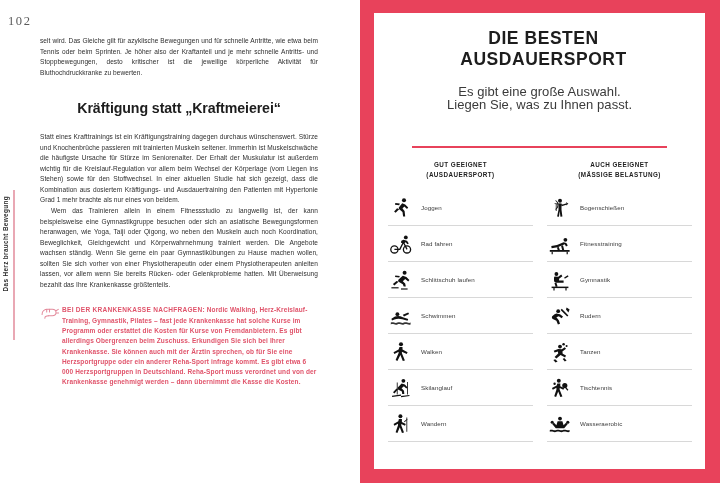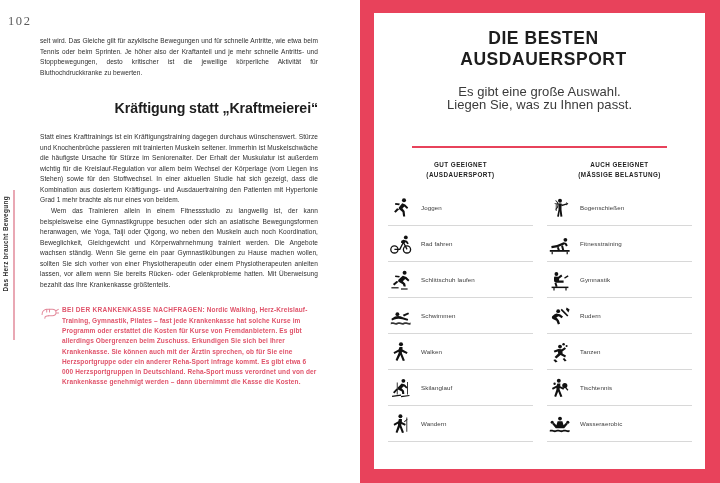--- a/index.html
+++ b/index.html
@@ -50,21 +50,21 @@
     color:#2e2e2e;
     text-align:justify;
     font-family:"Liberation Sans", sans-serif;
     letter-spacing:0.06px;
   }
   .body-p + .body-p { text-indent:11px; }
   h2.section-title {
     font-size:14.2px;
     font-weight:bold;
     color:#1d1d1d;
-    text-align:right;
+    text-align:center;
     margin:22px 0 16px 0;
     letter-spacing:-0.1px;
   }
 
   
   .callout {
     position:relative;
     margin-top:15px;
     padding-left:22px;
     color:#e0536a;

